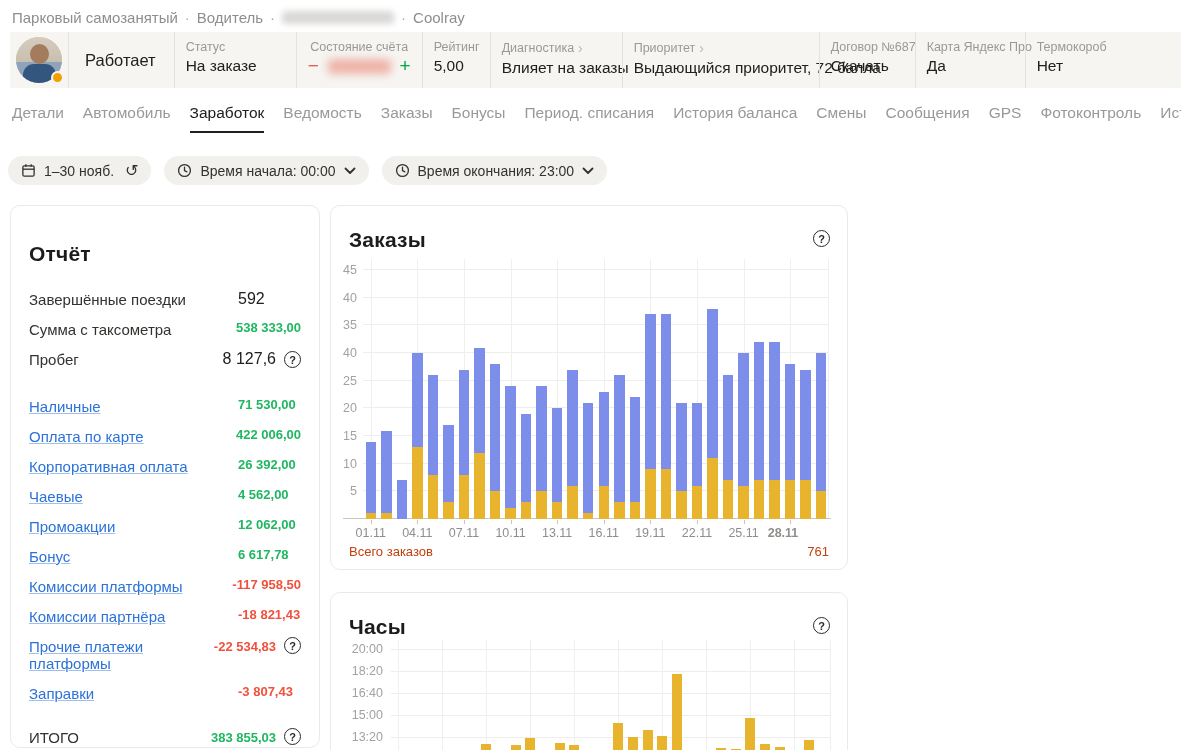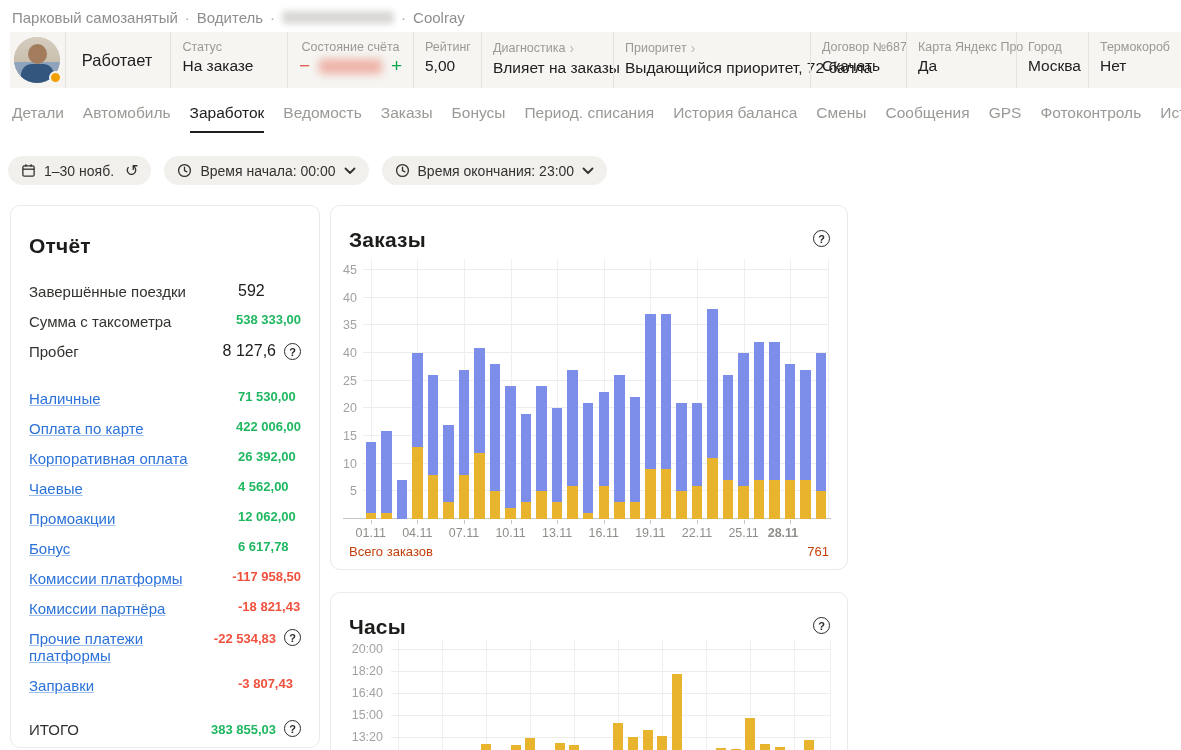--- a/index.html
+++ b/index.html
@@ -46,21 +46,21 @@
   .chip svg { display:block; }
   .refresh-glyph { font-size:16px; color:#33322f; margin-left:3px; }
   
   .panel { position:absolute; background:#fff; border:1px solid #ebeae7; border-radius:10px; }
   .panel-title { font-size:21px; font-weight:700; color:#1d1c1a; letter-spacing:.2px; }
   .qicon { width:17px; height:17px; min-width:17px; border:1.6px solid #2b2a28; border-radius:50%;
     display:inline-flex; align-items:center; justify-content:center; font-size:11px; font-weight:700;
     color:#2b2a28; cursor:pointer; }
   .panel-help { position:absolute; right:17px; top:24px; }
   
-  .report-panel { left:10px; top:205px; width:310px; height:543px; padding:28px 18px; }
+  .report-panel { left:10px; top:205px; width:310px; height:543px; padding:36px 18px; }
   .report-rows { margin-top:24px; }
   .rrow { display:flex; align-items:flex-start; margin-bottom:12px; min-height:15px; }
   .rlabel { width:209px; font-size:15px; color:#33322f; padding-top:1px; }
   a.rlabel { color:#2b72d9; text-decoration:underline; text-decoration-color:rgba(43,114,217,.45); cursor:pointer; }
   .rvalue { display:flex; align-items:flex-end; gap:8px; white-space:nowrap; font-size:16px; color:#21201f; }
   .tone-green .vtext { color:#1fb760; font-size:13px; font-weight:700; }
   .tone-red .vtext { color:#f0513d; font-size:13px; font-weight:700; }
   .gap-sm { height:17px; }
   .gap-md { height:14px; }
   .trow { margin-bottom:15px; }
@@ -139,24 +139,20 @@
     </div>
     <div class="val">Выдающийся приоритет, 72 балла</div>
   </div>
   <div class="hcell" style="width:96px">
     <div class="lbl">Договор №687</div>
     <div class="val dl-link">Скачать</div>
   </div>
   <div class="hcell" style="width:110px">
     <div class="lbl">Карта Яндекс Про</div>
     <div class="val">Да</div>
-  </div>
-  <div class="hcell" style="width:72px">
-    <div class="lbl">Город</div>
-    <div class="val">Москва</div>
   </div>
   <div class="hcell grow">
     <div class="lbl">Термокороб</div>
     <div class="val">Нет</div>
   </div>
 </div>
 
 <div class="tabs" id="tab-bar">
     <div class="tab">Детали</div>
     <div class="tab">Автомобиль</div>

